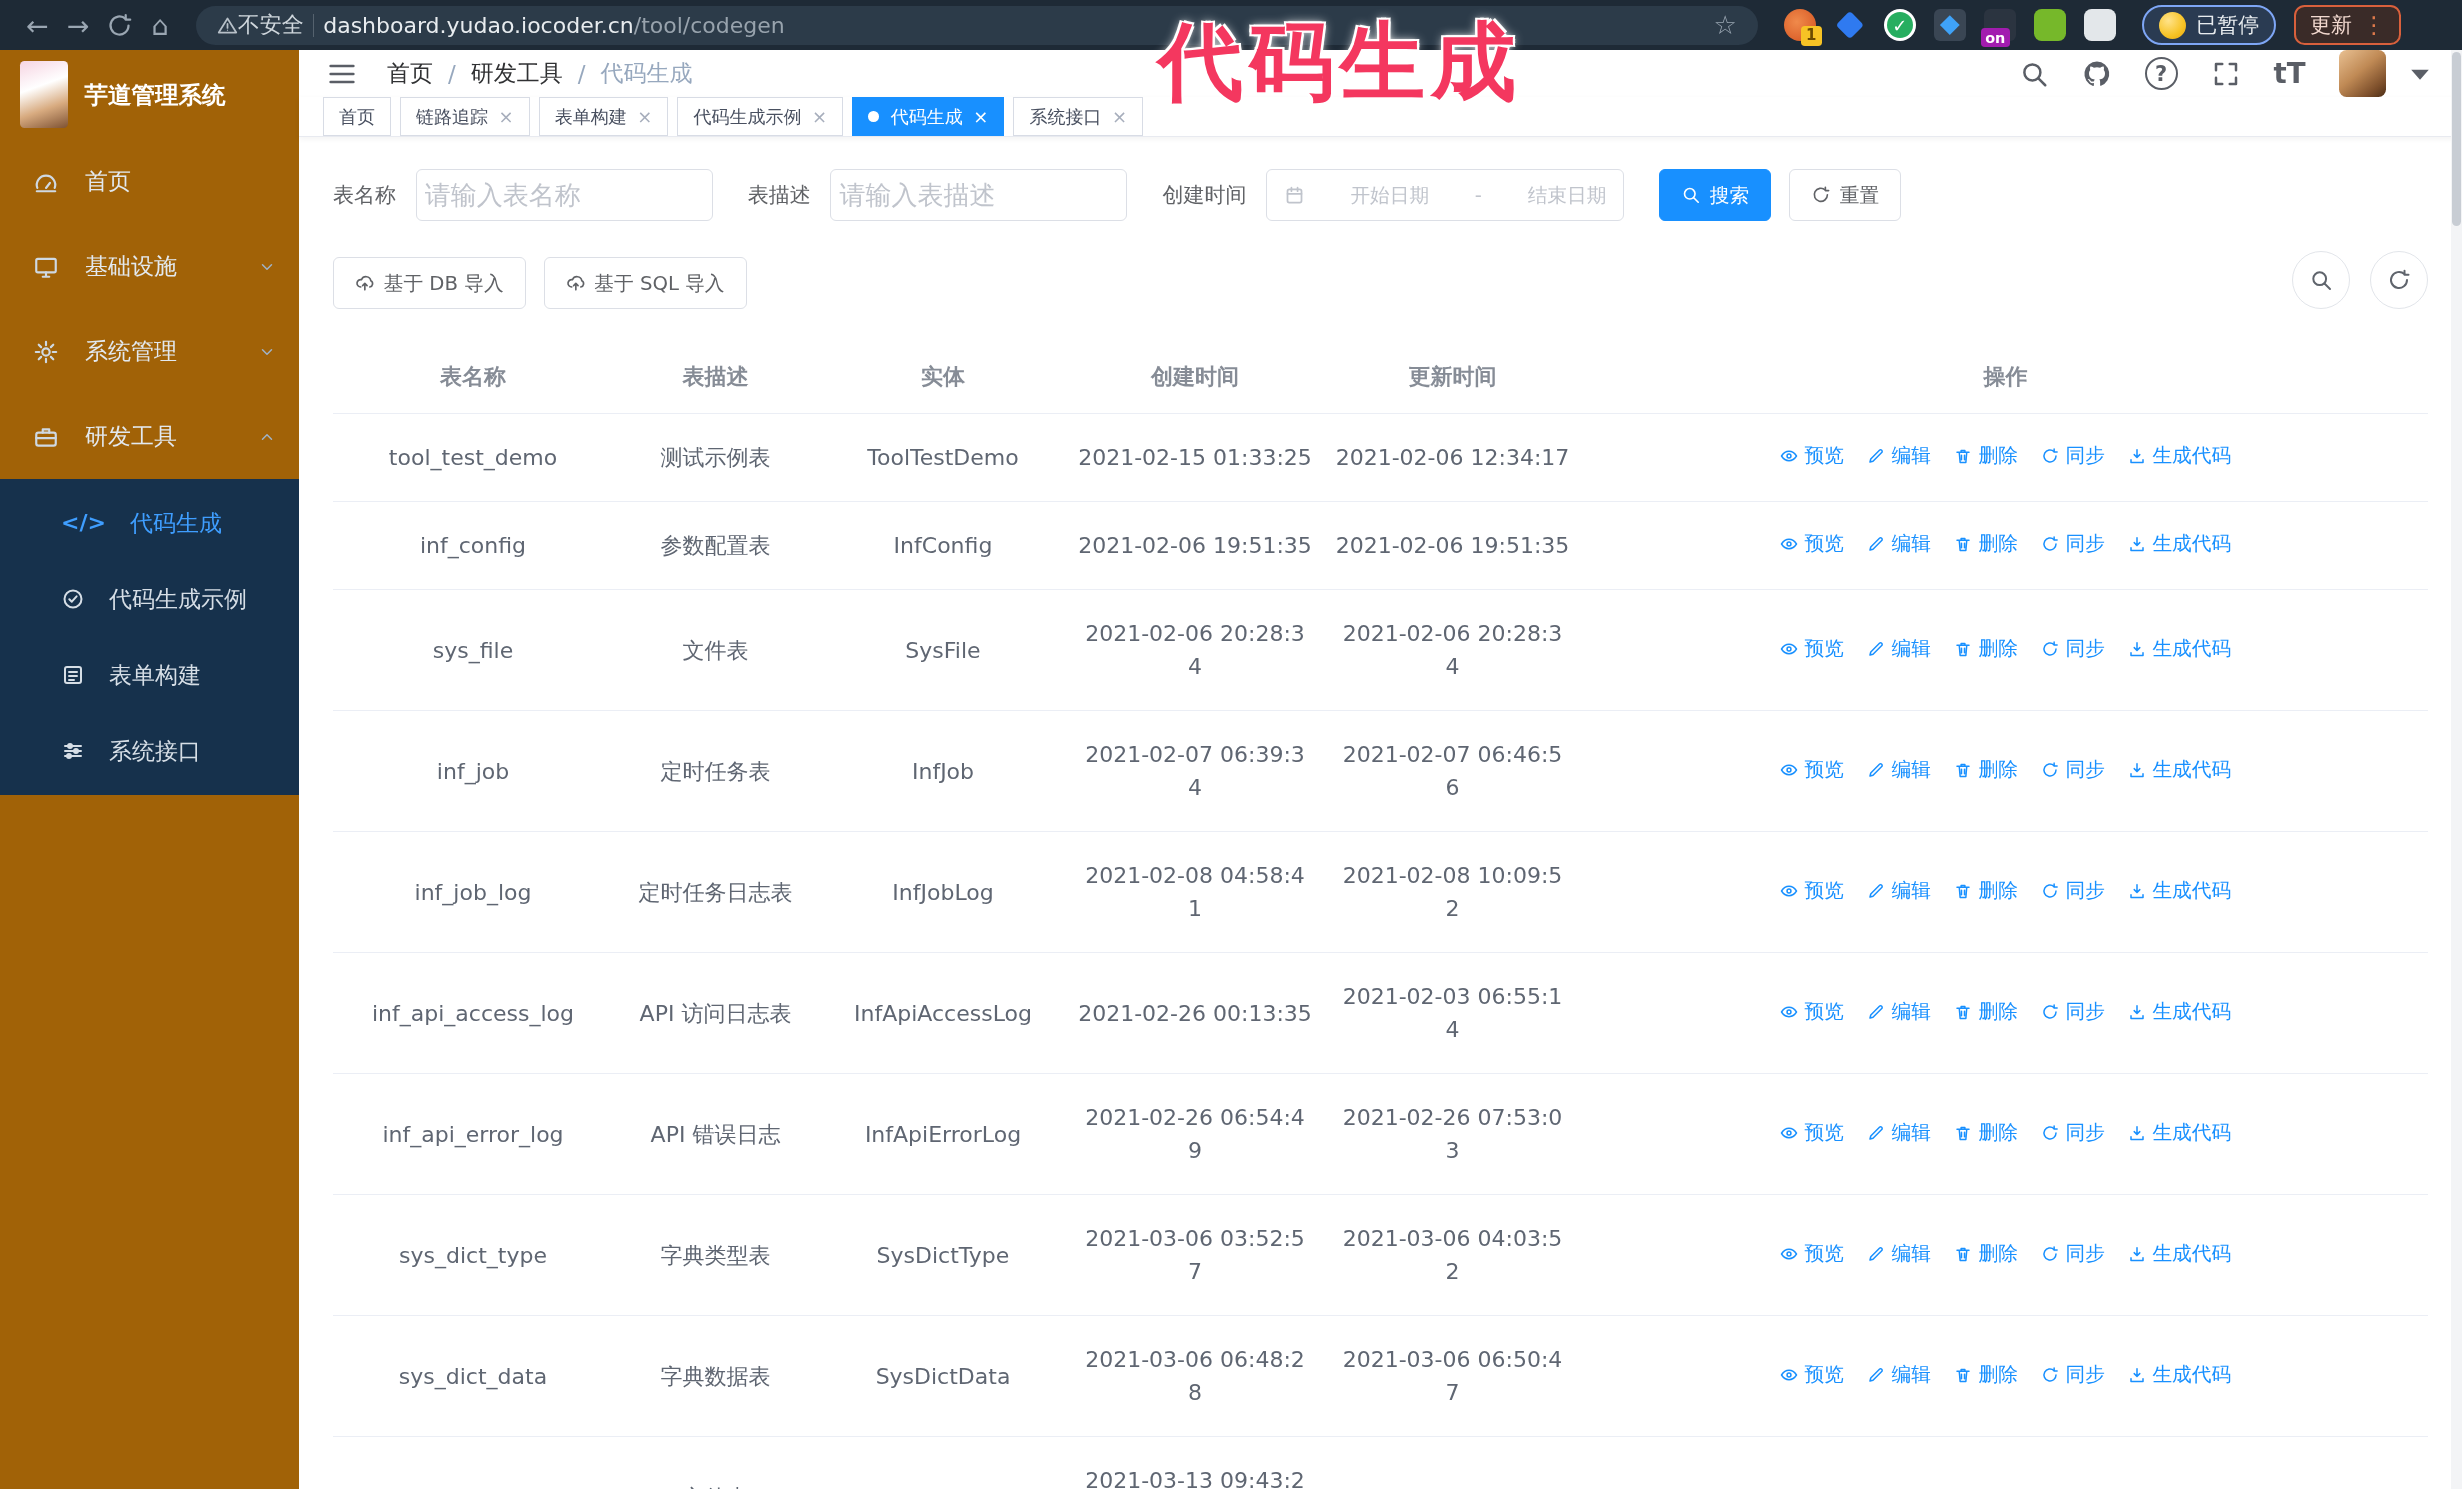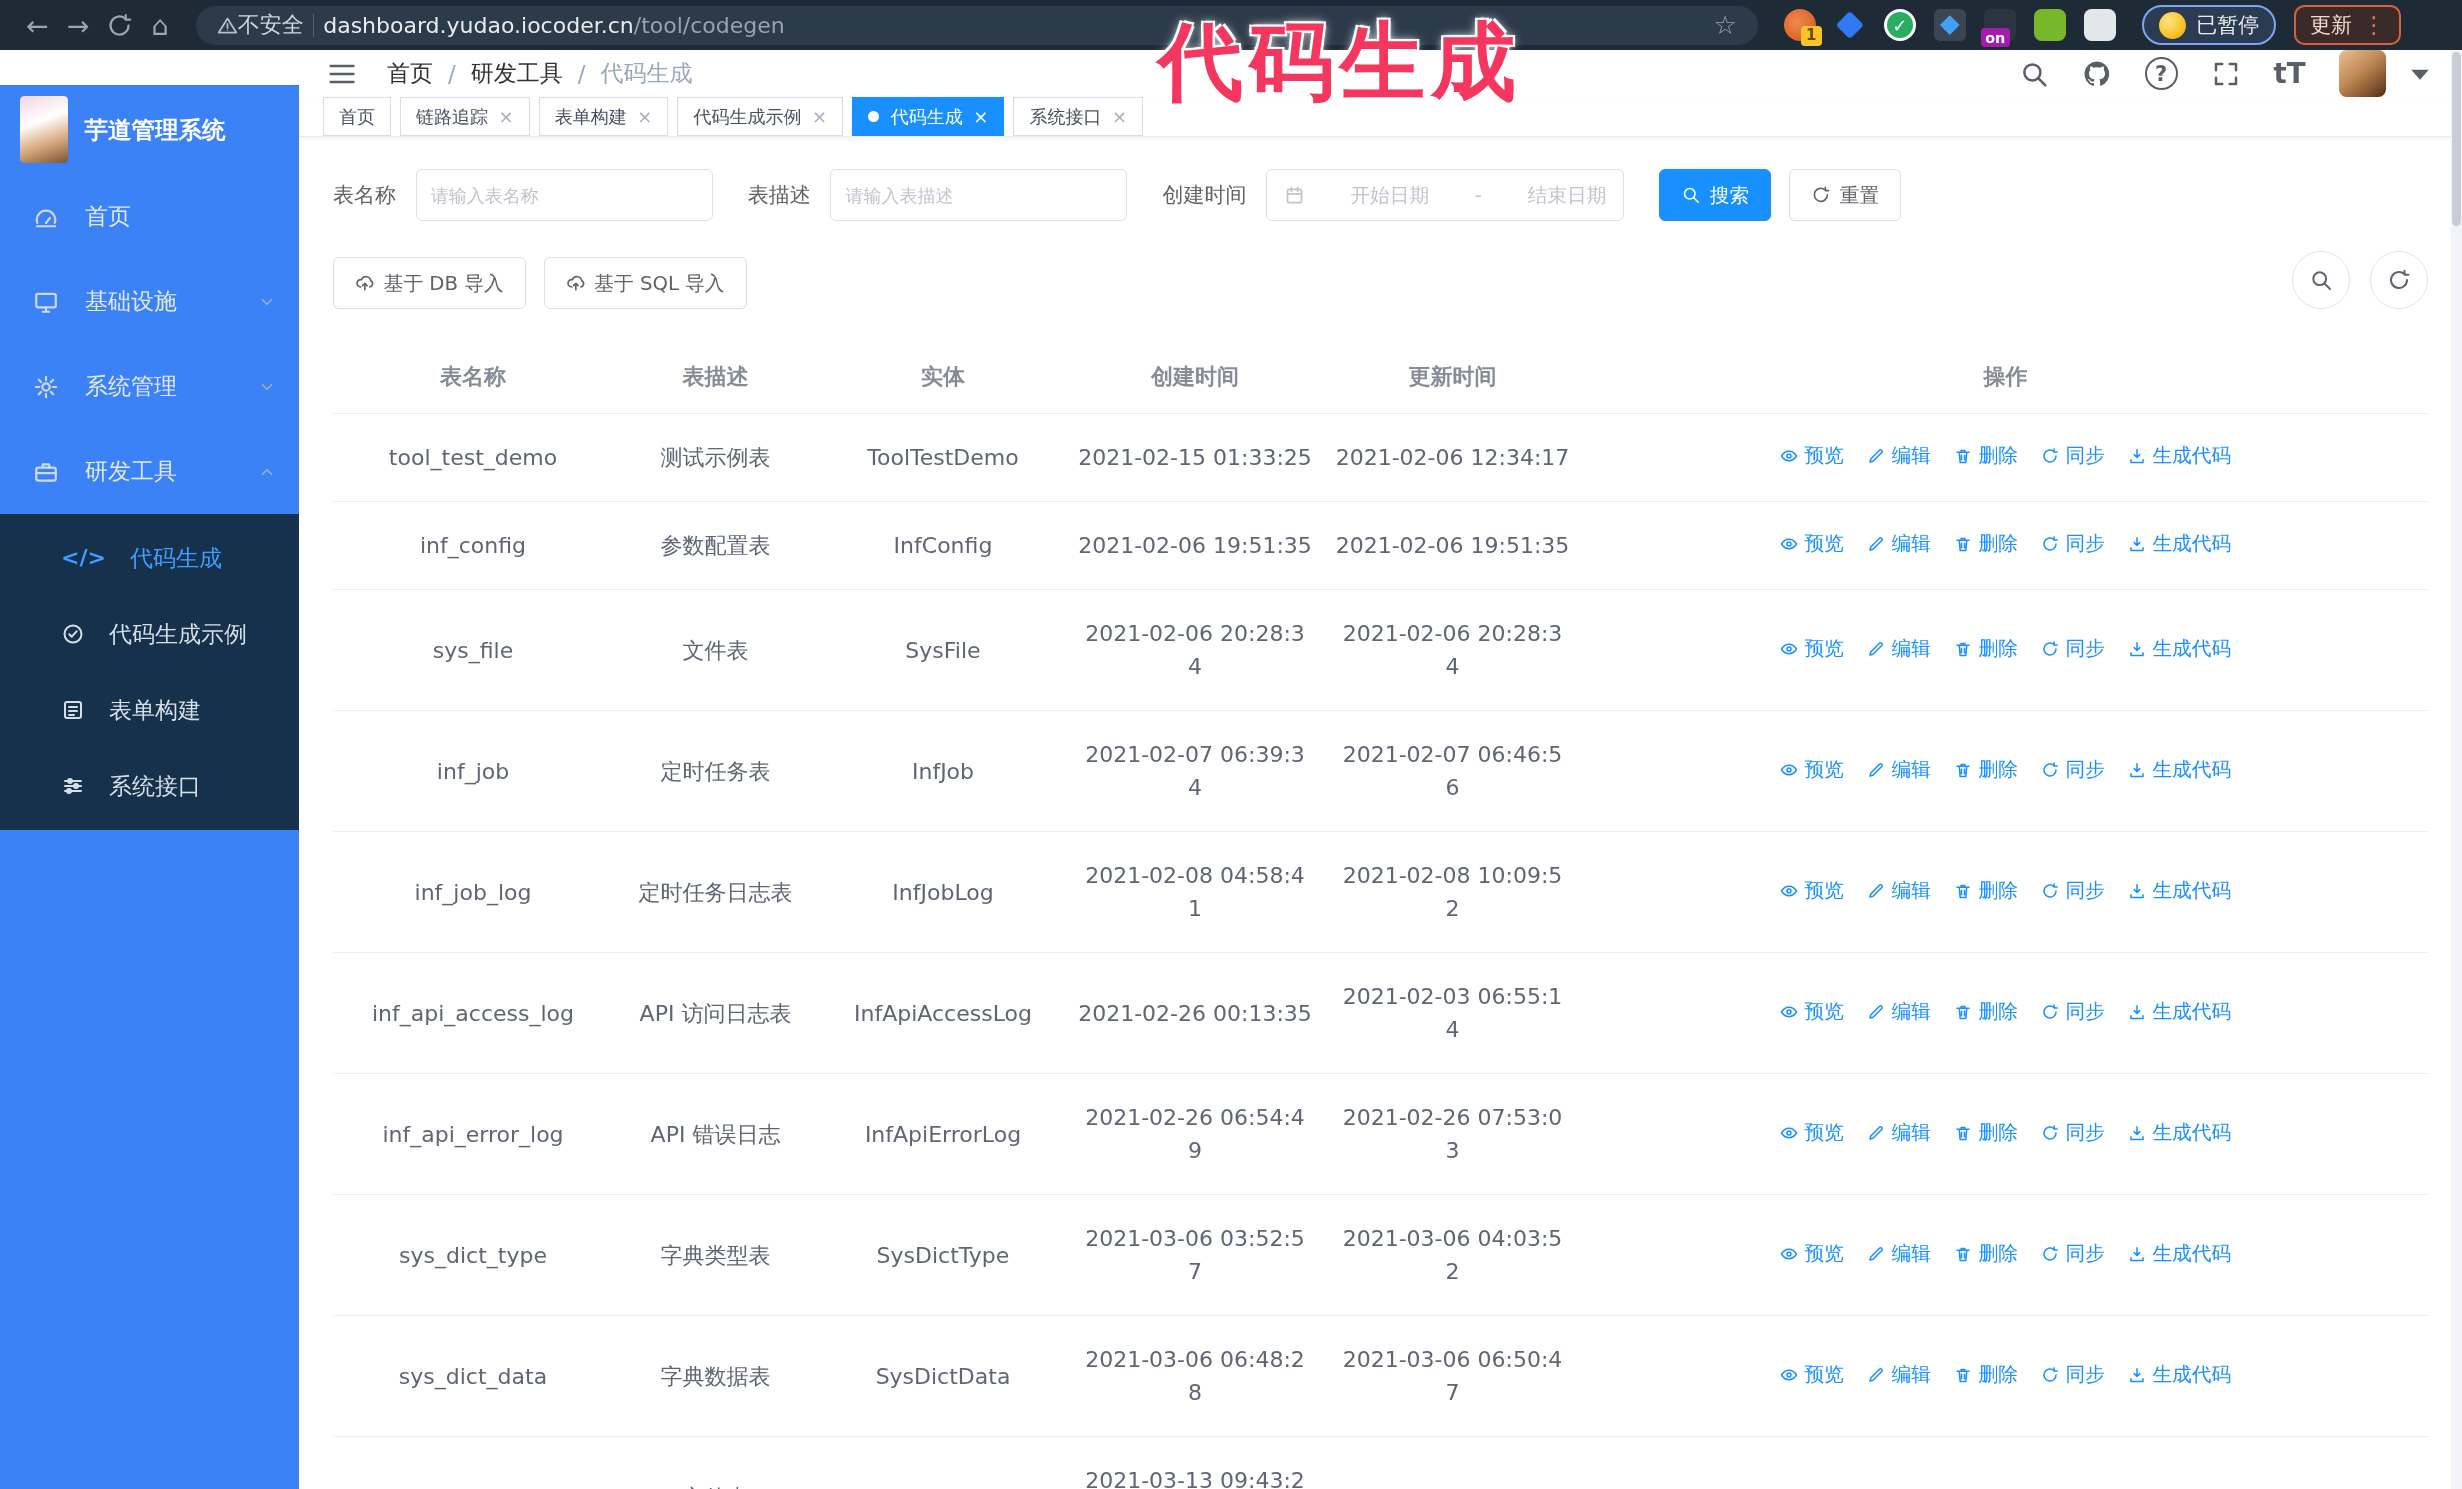--- a/index.html
+++ b/index.html
@@ -44,21 +44,21 @@
   .pill-update { margin-left:18px; border:2.3px solid #d9603c; background:#3a2b28; color:#f2d9cf; border-radius:10.6px; padding:3.8px 13.6px; }
   .dots { color:#e07a4b; font-size:23px; }
 
   
   .annotation { position:absolute; left:1158px; top:4.5px; z-index:60; font-size:85px; font-weight:bold; letter-spacing:6px;
     color:#f4375f;
     text-shadow:0 0 4.5px #fff,0 0 10.6px #fff,2.3px 2.3px 0 #fff,-2.3px -2.3px 0 #fff,2.3px -2.3px 0 #fff,-2.3px 2.3px 0 #fff; }
 
   
   .app { display:flex; height:1440px; }
-  .sidebar { flex:0 0 299px; width:299px; background:#3b82f6; color:#e3e9ef; overflow:hidden;margin-top:35px; }
+  .sidebar { flex:0 0 299px; width:299px; background:#a16207; color:#e3e9ef; overflow:hidden; }
   .logo { height:89px; display:flex; align-items:center; gap:16.7px; padding-left:19.7px; }
   .logo-img { width:48px; height:67px; border-radius:4.5px; flex:0 0 auto;
     background:linear-gradient(160deg,#f6d4e2 0%,#ffffff 38%,#d8ab80 68%,#7e5233 100%); }
   .logo-title { font-size:23.5px; font-weight:bold; color:#fff; }
   .menu-item { height:85px; display:flex; align-items:center; padding:0 23px 0 33px; font-size:23px; color:#e3e9ef; position:relative; cursor:default; }
   .menu-item .ic:first-child { font-size:26px; margin-right:26px; color:#cfd9e3; }
   .arrow { margin-left:auto; font-size:18px; color:#9fb3c8; }
   .submenu { background:#16314c; padding:6px 0; }
   .sub-item { height:76px; display:flex; align-items:center; padding-left:61px; font-size:23px; color:#d6dee6; }
   .sub-item .ic { font-size:24px; margin-right:24px; }
@@ -87,21 +87,21 @@
     border:1.5px solid #d8dce5; background:#fff; color:#495060; font-size:18px; cursor:default; }
   .tag .x { font-size:18px; color:#a7aebc; line-height:1; }
   .tag.active { background:#1890ff; border-color:#1890ff; color:#fff; }
   .tag.active::before { content:""; width:10.6px; height:10.6px; border-radius:50%; background:#fff; margin-right:1.5px; }
   .tag.active .x { color:#fff; }
 
   
   .content { flex:1; padding:32px 34px 0; position:relative; }
   .filters { display:flex; align-items:center; font-size:21px; color:#606266; }
   .f-label { margin-right:19.7px; flex:0 0 auto; }
-  .f-input { width:297px; height:52px; border:1.5px solid #dcdfe6; border-radius:6px; font-size:18px; padding:0 14px;
+  .f-input { width:297px; height:52px; border:1.5px solid #dcdfe6; border-radius:6px; font-size:26px; padding:0 8px;
     color:#606266; margin-right:35px; font-family:inherit; outline:none; }
   .f-input::placeholder { color:#c0c4cc; }
   .datebox { width:358px; height:52px; border:1.5px solid #dcdfe6; border-radius:6px; display:flex; align-items:center;
     justify-content:space-between; padding:0 16.7px; color:#c0c4cc; font-size:19.7px; margin-right:35px; }
   .datebox .ic { font-size:21px; }
   .btn { height:52px; border-radius:6px; border:1.5px solid #dcdfe6; background:#fff; color:#606266; font-size:19.7px;
     display:inline-flex; align-items:center; gap:9px; padding:0 21px; font-family:inherit; cursor:default; }
   .btn .ic { font-size:19.7px; }
   .btn.primary { background:#1890ff; border-color:#1890ff; color:#fff; }
   .btn + .btn { margin-left:18px; }

